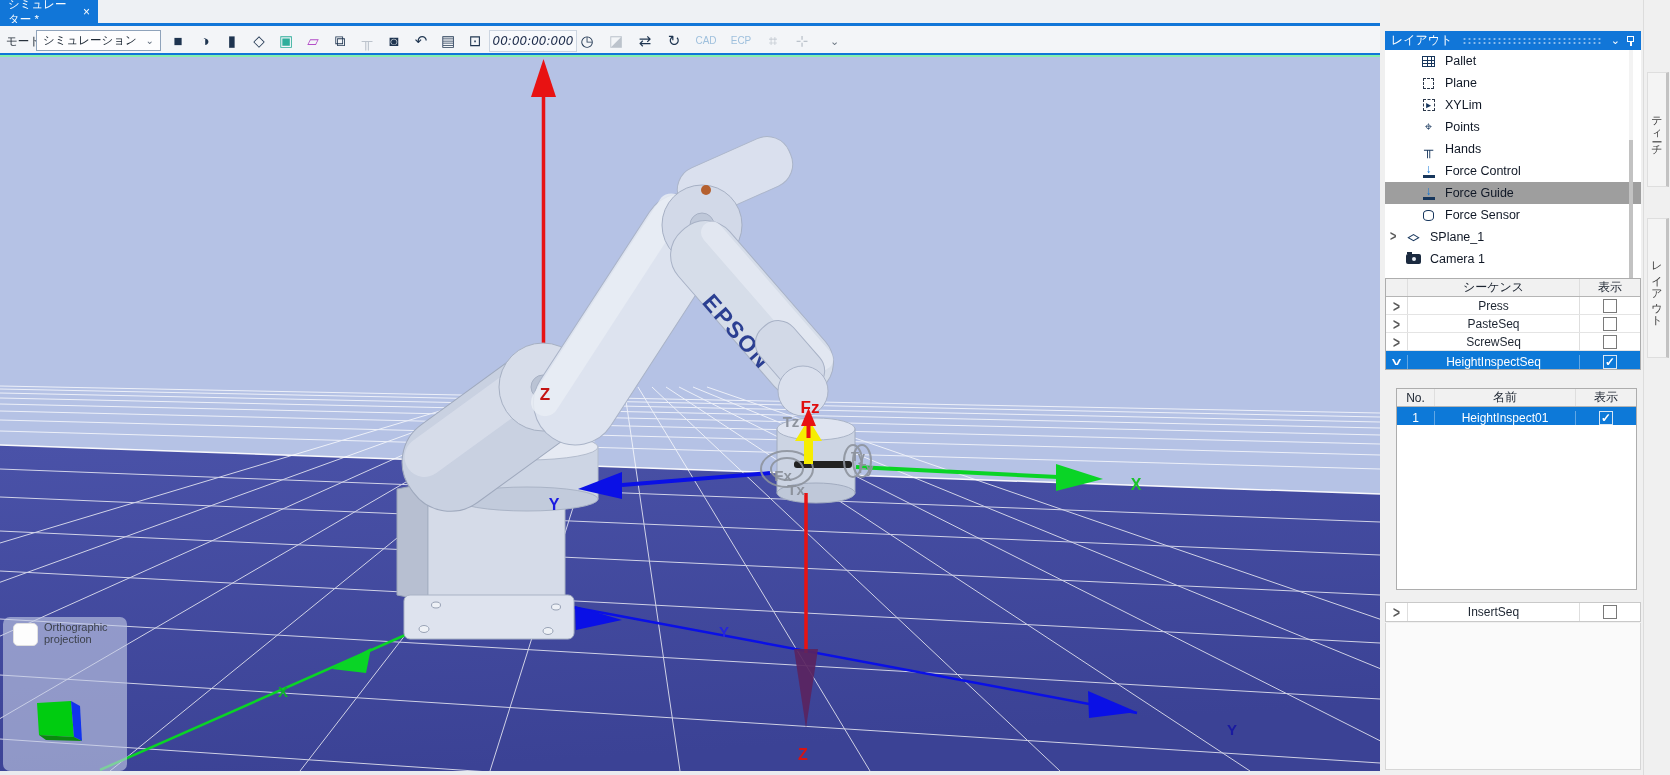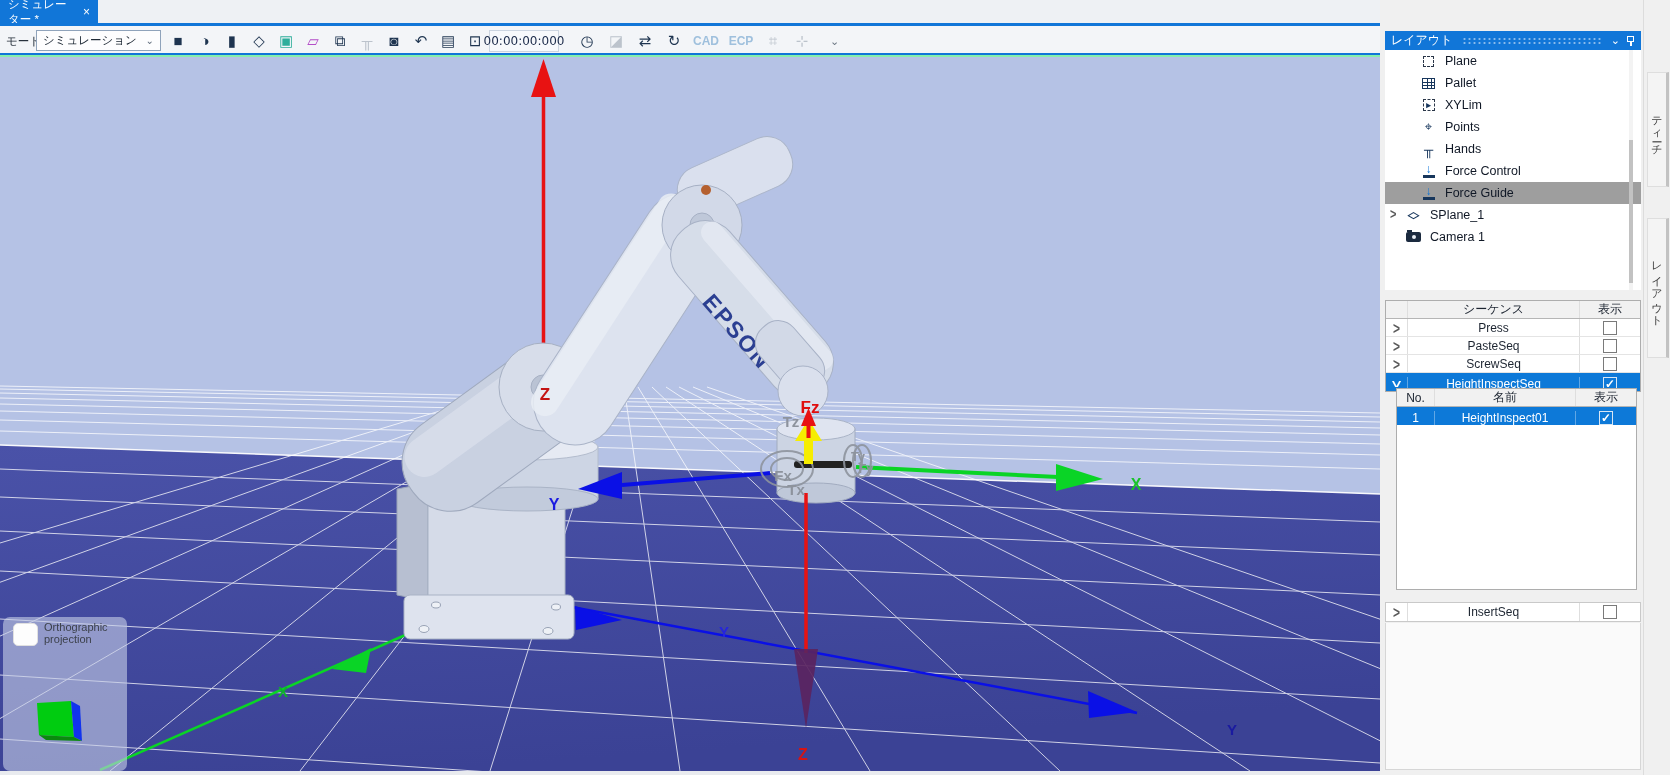--- a/index.html
+++ b/index.html
@@ -23,24 +23,24 @@
     border:1px solid #8fa3bb; font-size:11.5px; color:#16212e; display:flex; align-items:center;
     padding:0 6px; justify-content:space-between; }
   .mode-caret { color:#5f6c7c; font-size:10px; }
   .tb-icons { position:absolute; left:168px; top:0; height:29px; display:flex; align-items:center; gap:7px; }
   .tb-icons2 { position:absolute; left:577px; top:0; height:29px; display:flex; align-items:center; gap:9px; }
   .tb-btn { width:20px; height:22px; display:flex; align-items:center; justify-content:center;
     font-size:15px; color:#1e3450; cursor:pointer; }
   .tb-btn.teal { color:#2fae9b; }
   .tb-btn.magenta { color:#b44fc8; }
   .tb-btn.disabled { color:#bcc3cc; cursor:default; }
-  .tb-btn.txt { font-size:12px; font-weight:bold; letter-spacing:0; color:#9fc0dd; width:26px; }
-  .timestamp { position:absolute; left:489px; top:4px; width:70px; height:22px; background:#f7f9fc;
+  .tb-btn.txt { font-size:10px; font-weight:normal; letter-spacing:0; color:#9fc0dd; width:26px; }
+  .timestamp { position:absolute; left:489px; top:4px; width:88px; height:22px; background:#f7f9fc;
     border:1px solid #ccd5e1; color:#1c2b4a; font-size:12px; display:flex; align-items:center;
-    justify-content:center; font-family:"DejaVu Sans", sans-serif; }
+    justify-content:center; font-family:"DejaVu Sans", sans-serif;font-style:italic; }
   .tb-overflow { position:absolute; left:830px; top:9px; color:#6b7683; font-size:11px; }
 
   
   .viewport { position:absolute; left:0; top:57px; width:1380px; height:714px; background:#b5c2e5; }
   .vp-bottom { position:absolute; left:0; top:771px; width:1380px; height:4px; background:#e9ebef; }
   .ortho-panel { position:absolute; left:3px; top:560px; width:124px; height:154px;
     background:rgba(196,203,229,0.62); border-radius:7px; }
   .ortho-check { position:absolute; left:10px; top:6px; width:25px; height:23px; background:#fdfdfd;
     border:1px solid #e0e0e0; border-radius:5px; cursor:pointer; }
   .ortho-label { position:absolute; left:41px; top:4px; font-size:11px; color:#3c414b; line-height:12px; }
@@ -84,21 +84,21 @@
   .ti-sensor { width:11px; height:11px; border:1.5px solid #17365c; border-radius:5px/3.5px; }
   .ti-splane { font-size:15px; font-weight:bold; transform:scaleY(0.6); }
   .ti-camera { width:15px; height:10px; background:#1b2a3f; border-radius:2px; position:relative; }
   .ti-camera::before { content:""; position:absolute; left:5.5px; top:3px; width:4px; height:4px;
     background:#e8edf4; border-radius:50%; }
   .ti-camera::after { content:""; position:absolute; left:1px; top:-2px; width:5px; height:2px; background:#1b2a3f; }
   .tree-scroll { position:absolute; left:249px; top:50px; width:4px; height:240px; background:#f3f3f3; }
   .tree-thumb { position:absolute; left:0; top:90px; width:4px; height:143px; background:#c2c2c2; cursor:pointer; }
 
   
-  .seq-table { position:absolute; left:5px; top:300px; width:256px; background:#fff; border:1px solid #adadad; }
+  .seq-table { position:absolute; left:5px; top:278px; width:256px; background:#fff; border:1px solid #adadad; }
   .trow { display:flex; height:18px; border-bottom:1px solid #e4e4e4; background:#fff; align-items:stretch; }
   .trow:last-child { border-bottom:none; }
   .trow.hdr { background:#f1f1f1; border-bottom:1px solid #b5b5b5; }
   .trow.sel { background:#0d79d8; color:#fff;align-items:flex-end; }
   .tc { display:flex; align-items:center; justify-content:center; font-size:12px; color:#1c2430;
     border-right:1px solid #dedede; }
   .trow.sel .tc { color:#fff; border-right-color:rgba(255,255,255,0.35); }
   .tc:last-child { border-right:none; }
   .tc.chev { width:22px; flex:none; }
   .tc.name { flex:1; }
@@ -335,29 +335,29 @@
       <span class="lp-caret">⌄</span>
       <span class="lp-pin">
           <i></i>
           <b></b>
         </span>
     </div>
 
     <div class="tree">
       <div class="tree-row indent2">
         <span class="ti">
+            <span class="ti-pallet"></span>
+          </span>
+        <span class="lbl">Pallet</span>
+      </div>
+      <div class="tree-row indent2">
+        <span class="ti">
             <span class="ti-plane"></span>
           </span>
         <span class="lbl">Plane</span>
-      </div>
-      <div class="tree-row indent2">
-        <span class="ti">
-            <span class="ti-pallet"></span>
-          </span>
-        <span class="lbl">Pallet</span>
       </div>
       <div class="tree-row indent2">
         <span class="ti">
             <span class="ti-xylim">▸</span>
           </span>
         <span class="lbl">XYLim</span>
       </div>
       <div class="tree-row indent2">
         <span class="ti">⌖</span>
         <span class="lbl">Points</span>
@@ -372,20 +372,26 @@
             <span class="bar"></span>
           </span>
         <span class="lbl">Force Control</span>
       </div>
       <div class="tree-row indent2 sel">
         <span class="ti ti-force">
             <span class="ar">↓</span>
             <span class="bar"></span>
           </span>
         <span class="lbl">Force Guide</span>
+      </div>
+      <div class="tree-row indent2">
+        <span class="ti">
+            <span class="ti-sensor"></span>
+          </span>
+        <span class="lbl">Force Sensor</span>
       </div>
       <div class="tree-row indent1">
         <span class="tree-chev">&gt;</span>
         <span class="ti ti-splane">◇</span>
         <span class="lbl">SPlane_1</span>
       </div>
       <div class="tree-row indent1">
         <span class="ti">
             <span class="ti-camera"></span>
           </span>

